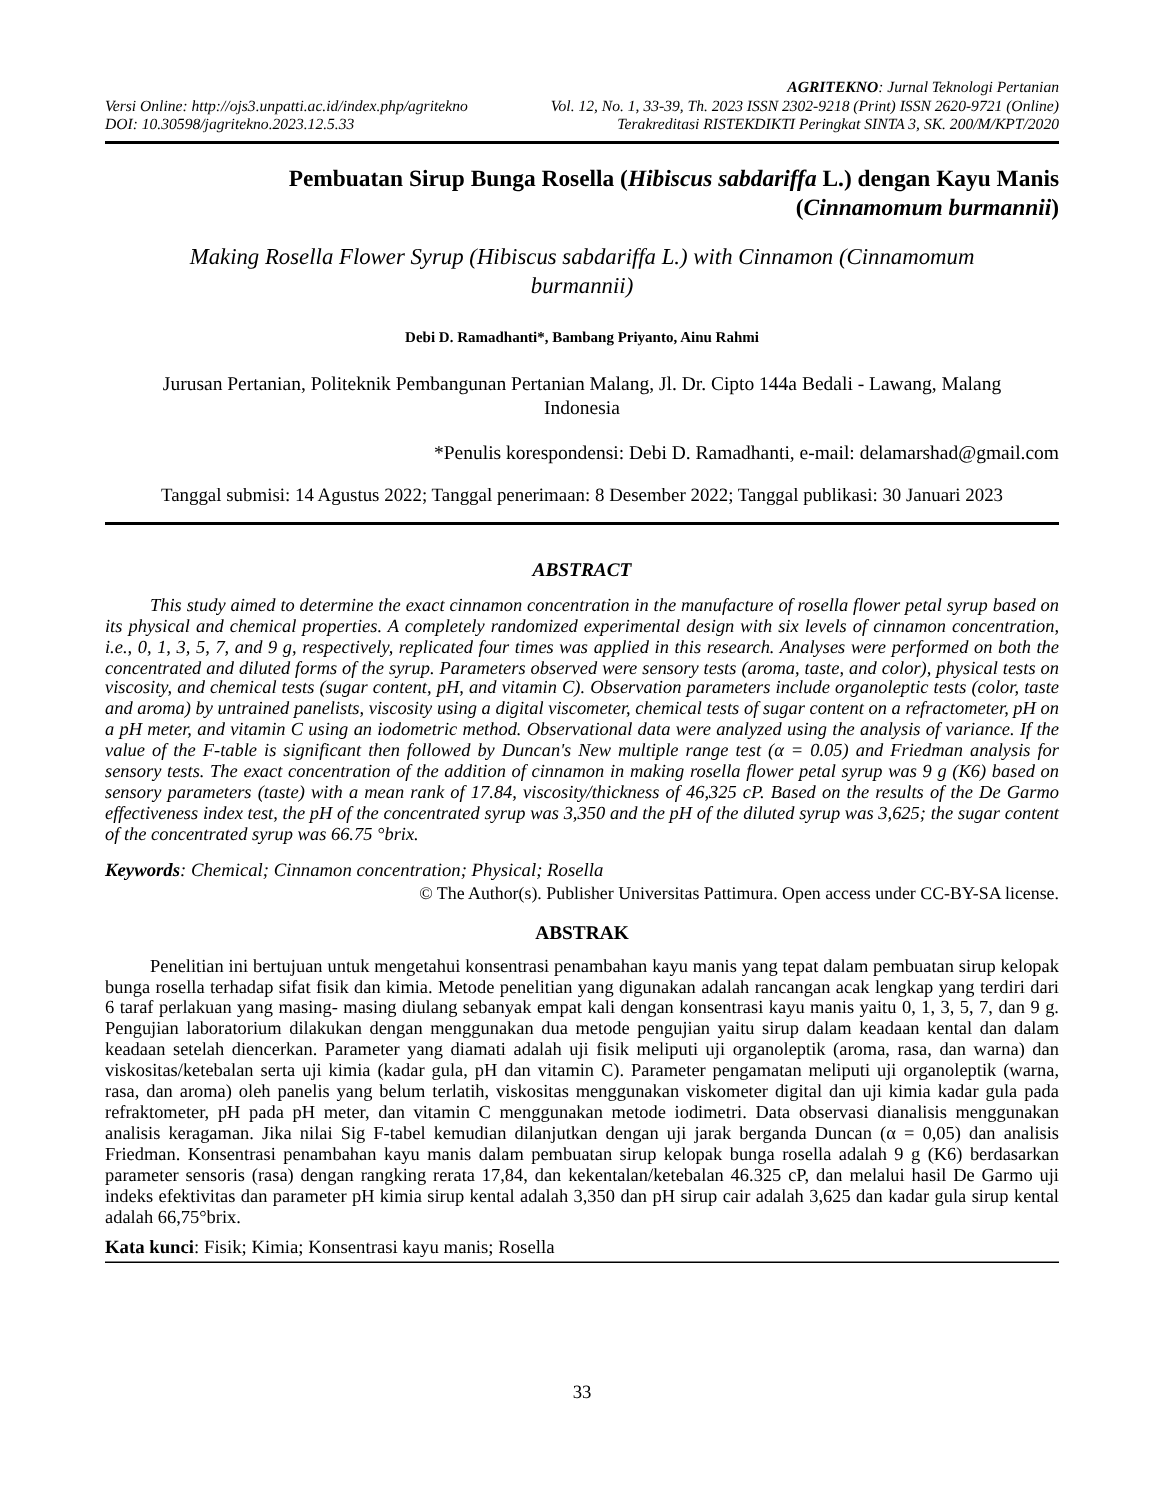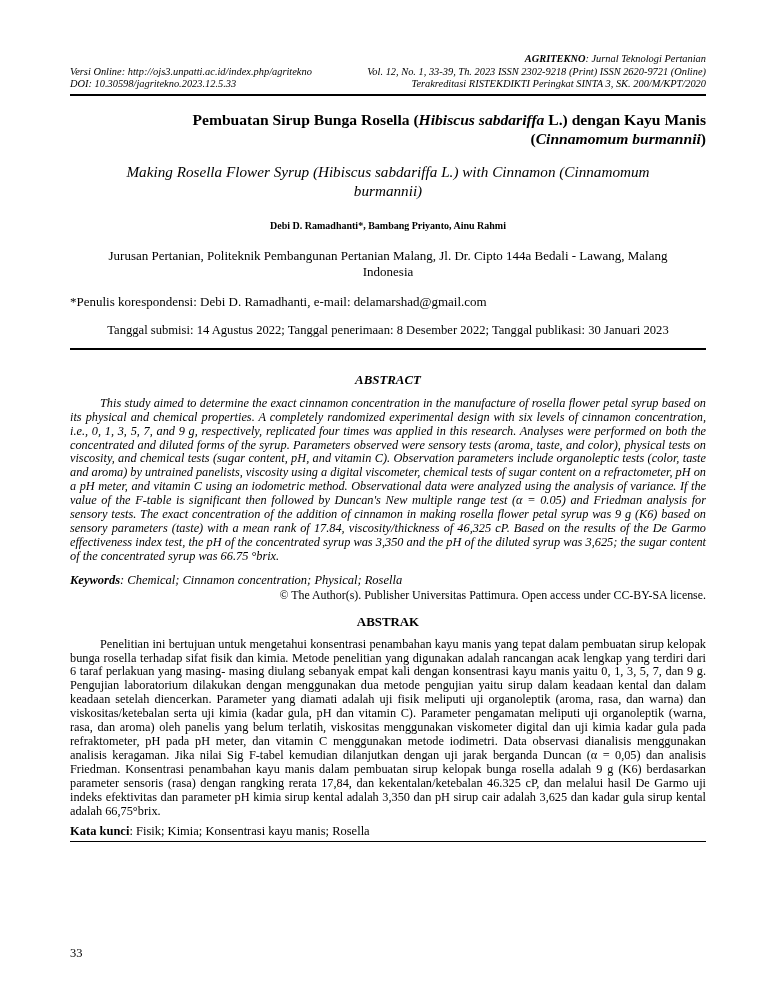--- a/index.html
+++ b/index.html
@@ -28,21 +28,21 @@
   .sci { font-style: italic; }
 
   .title-en {
     margin-top: 13px; text-align: center;
     font-style: italic; font-weight: normal; font-size: 15.2px; line-height: 19.5px;
   }
 
   .authors { margin-top: 16px; text-align: center; font-weight: bold; font-size: 10px; line-height: 17px; }
 
   .affiliation { margin-top: 14px; text-align: center; font-size: 13px; line-height: 16px; }
-  .correspondence { margin-top: 14px; text-align: left; font-size: 13px; line-height: 16px; }
+  .correspondence { margin-top: 14px; text-align: right; font-size: 13px; line-height: 16px; }
   .dates { margin-top: 12px; text-align: center; font-size: 12.6px; line-height: 16px; }
 
   .rule { margin-top: 10px; border-top: 2.5px solid #000; }
 
   .abs-heading-en { margin-top: 22px; text-align: center; font-weight: bold; font-style: italic; font-size: 12.9px; line-height: 16px; }
   .abs-heading-id { margin-top: 12px; text-align: center; font-weight: bold; font-size: 12.9px; line-height: 16px; }
 
   .abs-body {
     margin-top: 9px; text-align: justify;
     font-size: 12.3px; line-height: 13.9px; text-indent: 30px;
@@ -53,21 +53,21 @@
   .keywords-line { margin-top: 9px; font-size: 12.5px; line-height: 14px; }
   .keywords-line.italic { font-style: italic; }
   .kw-label-en { font-weight: bold; font-style: italic; }
   .kw-label-id { font-weight: bold; }
   .kata-kunci { margin-top: 6px; }
 
   .copyright { margin-top: 1px; text-align: right; font-size: 11.9px; line-height: 14px; }
 
   .thin-rule { margin-top: 3px; border-top: 1.5px solid #000; }
 
-  .page-number { position: absolute; top: 946px; left: 70px; width: 636px; font-size: 12.5px; }
+  .page-number { position: absolute; top: 921px; left: 70px; width: 636px; text-align: center; font-size: 12.5px; }
 </style>
 </head>
 <body>
 
 <div class="page">
   <div class="content">
 
     <div class="header">
       <div class="header-left">
         <div>Versi Online: http://ojs3.unpatti.ac.id/index.php/agritekno</div>

